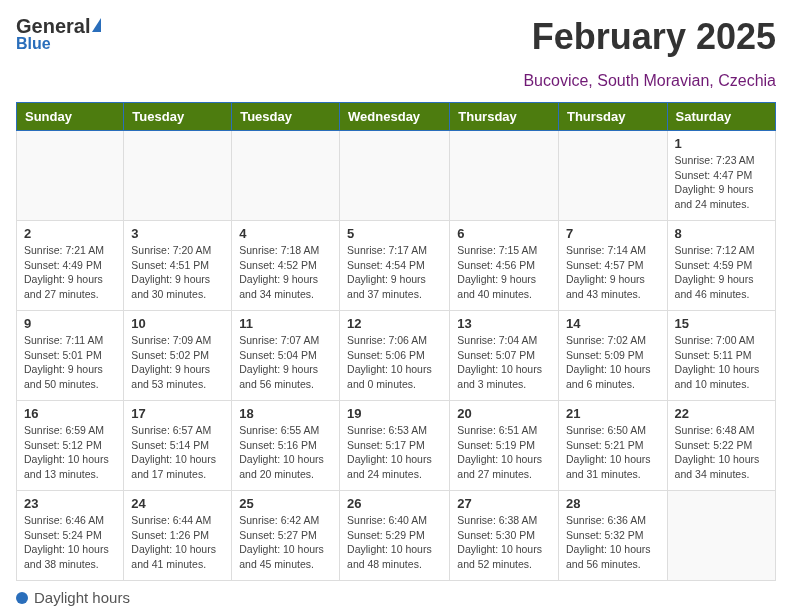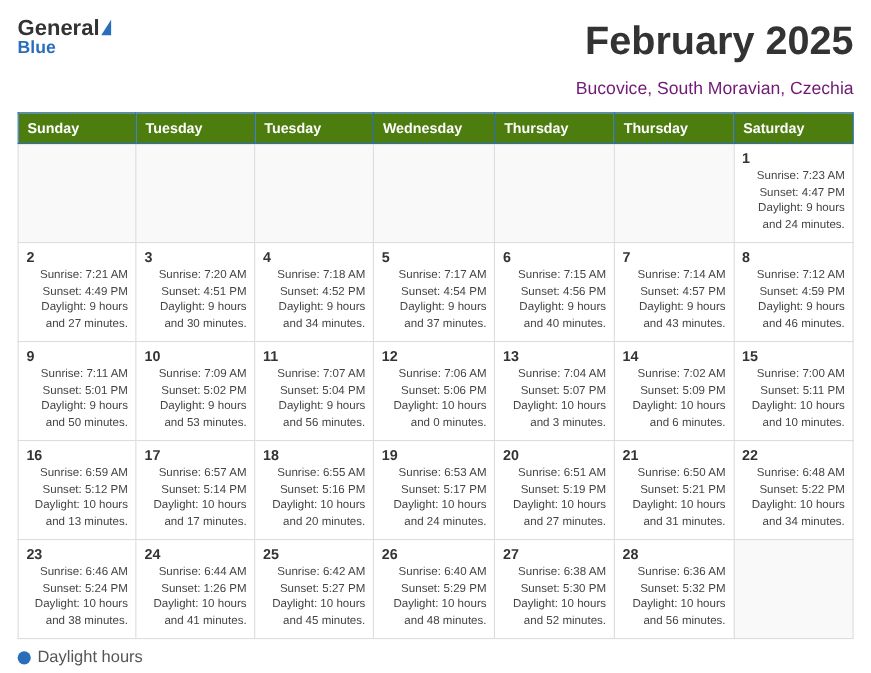--- a/index.html
+++ b/index.html
@@ -79,21 +79,20 @@
     }
     .day-number {
       font-size: 13px;
       font-weight: bold;
       margin-bottom: 2px;
     }
     .day-detail {
       font-size: 10.5px;
       color: #444;
       line-height: 1.4;
-      text-align: right;
     }
     .footer {
       display: flex;
       align-items: center;
       margin-top: 8px;
       font-size: 15px;
       color: #555;
     }
     .footer-dot {
       width: 12px;

